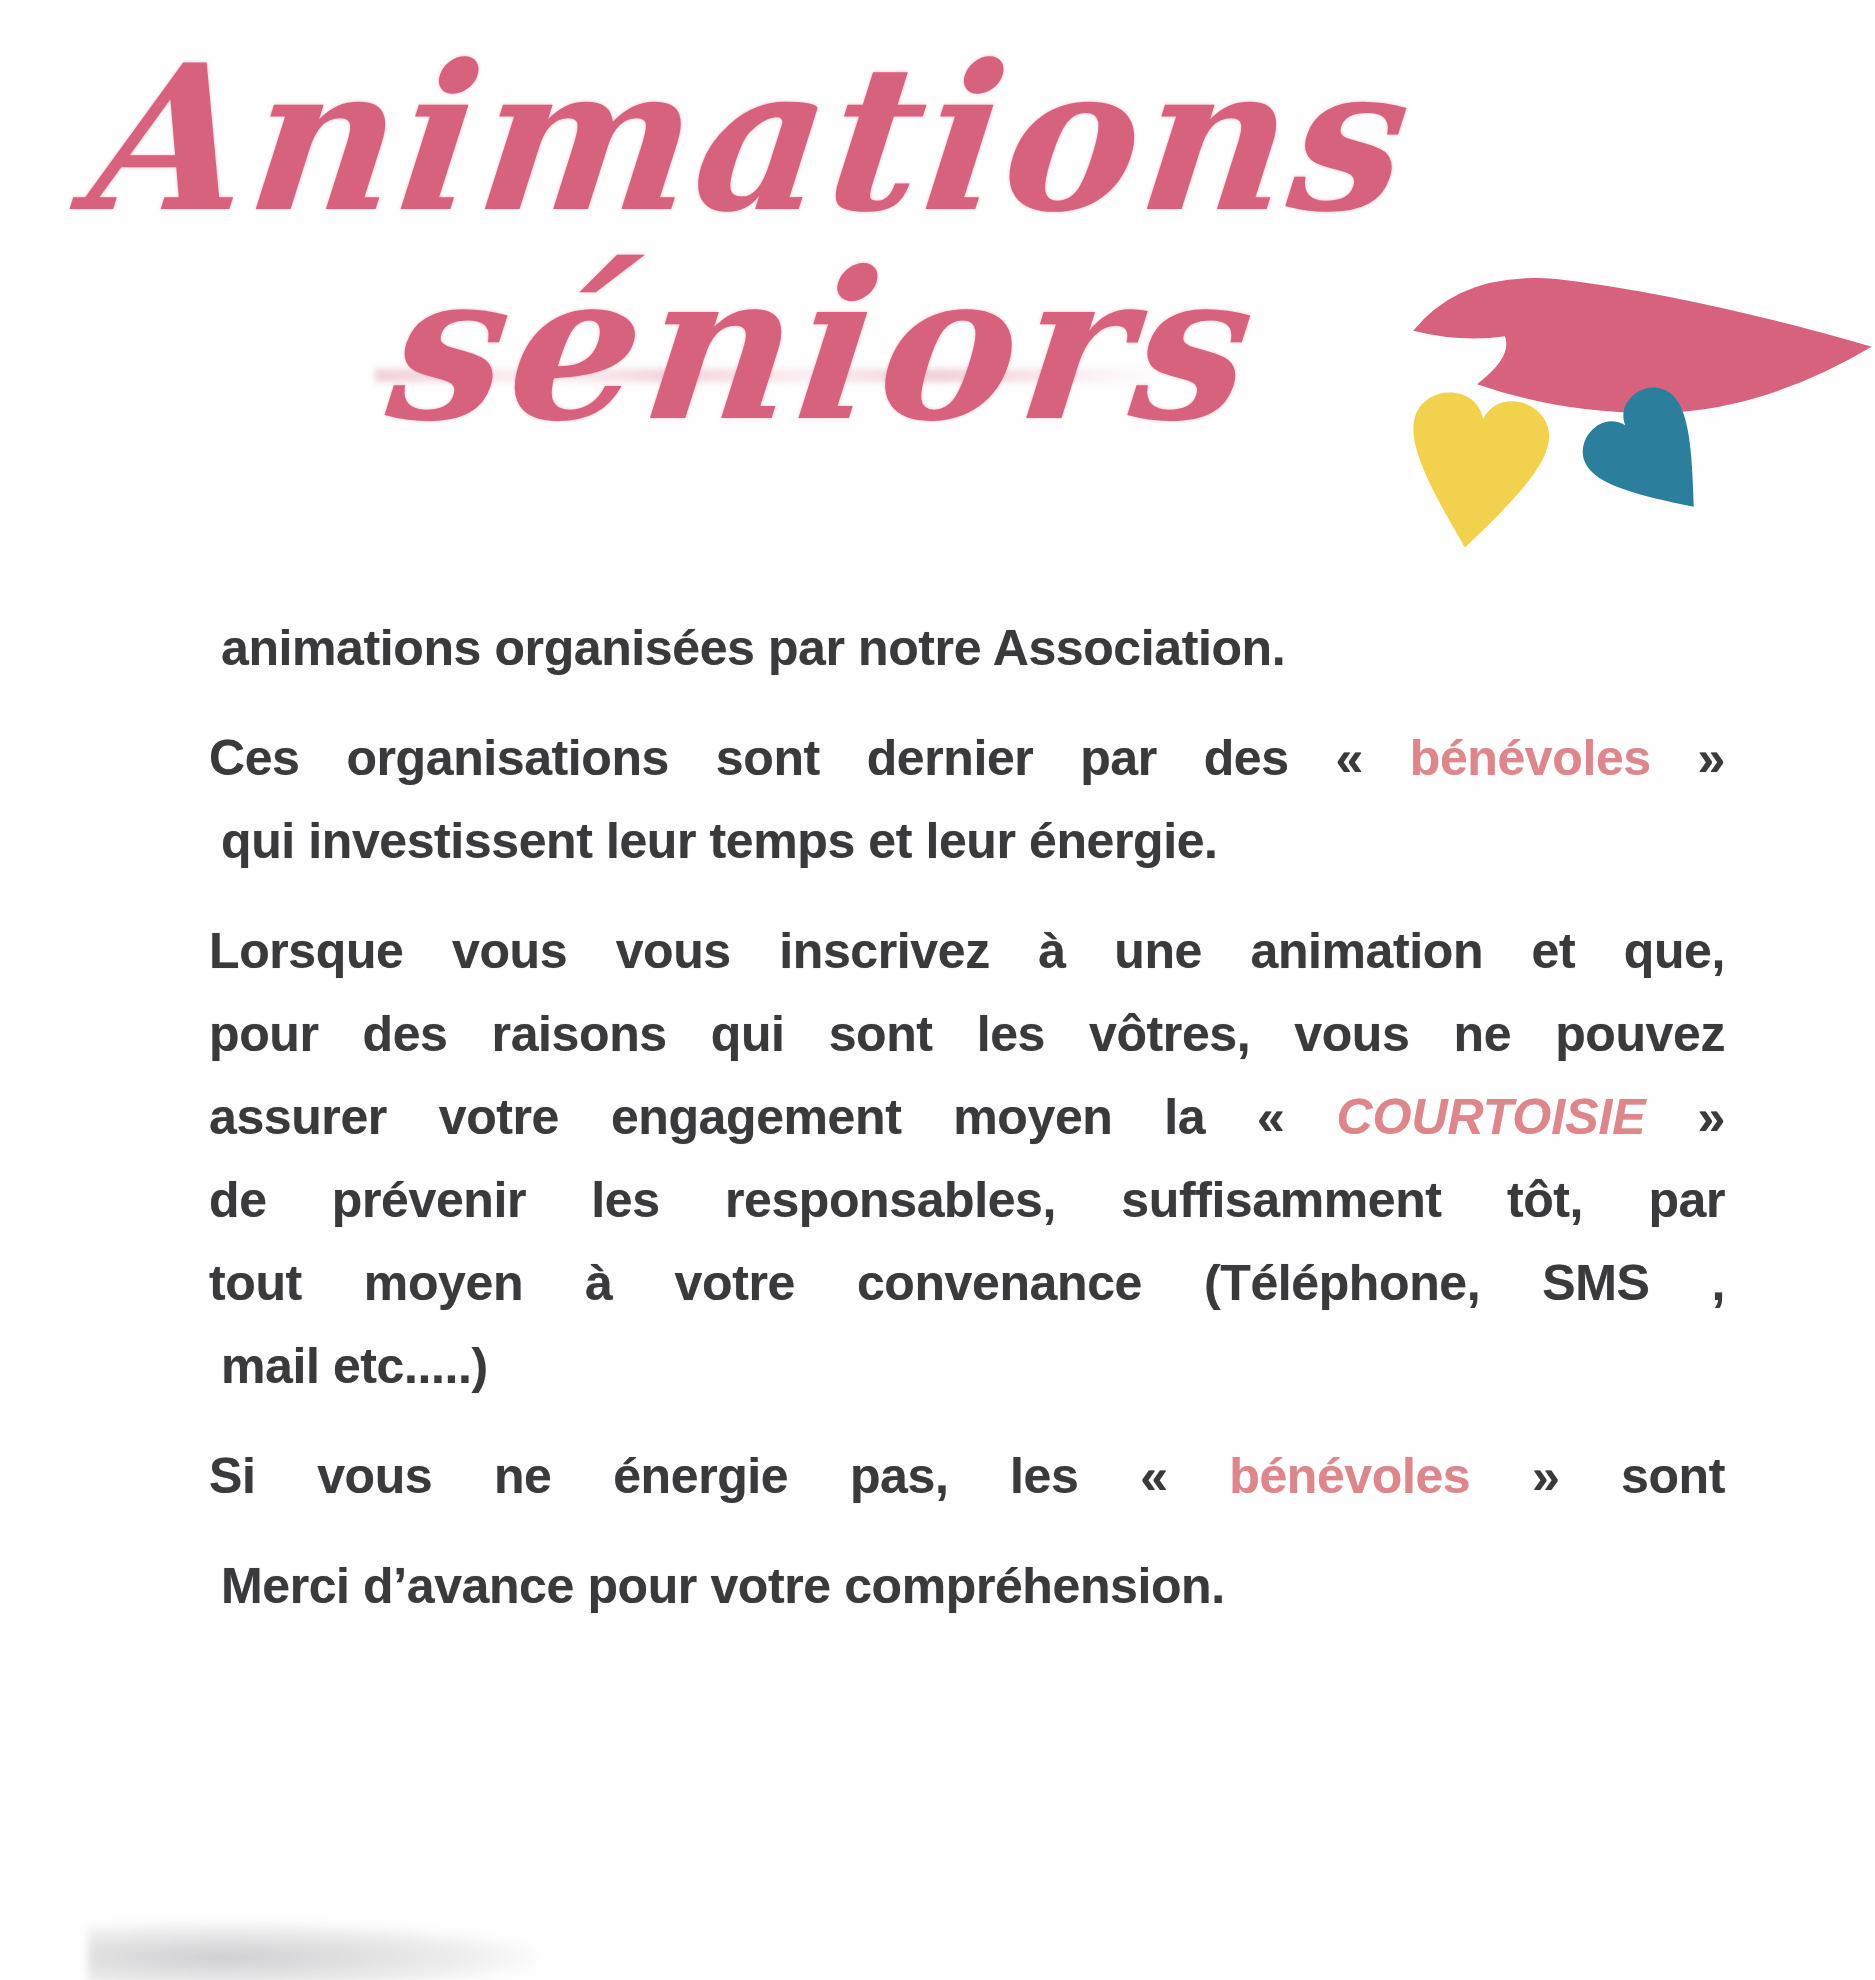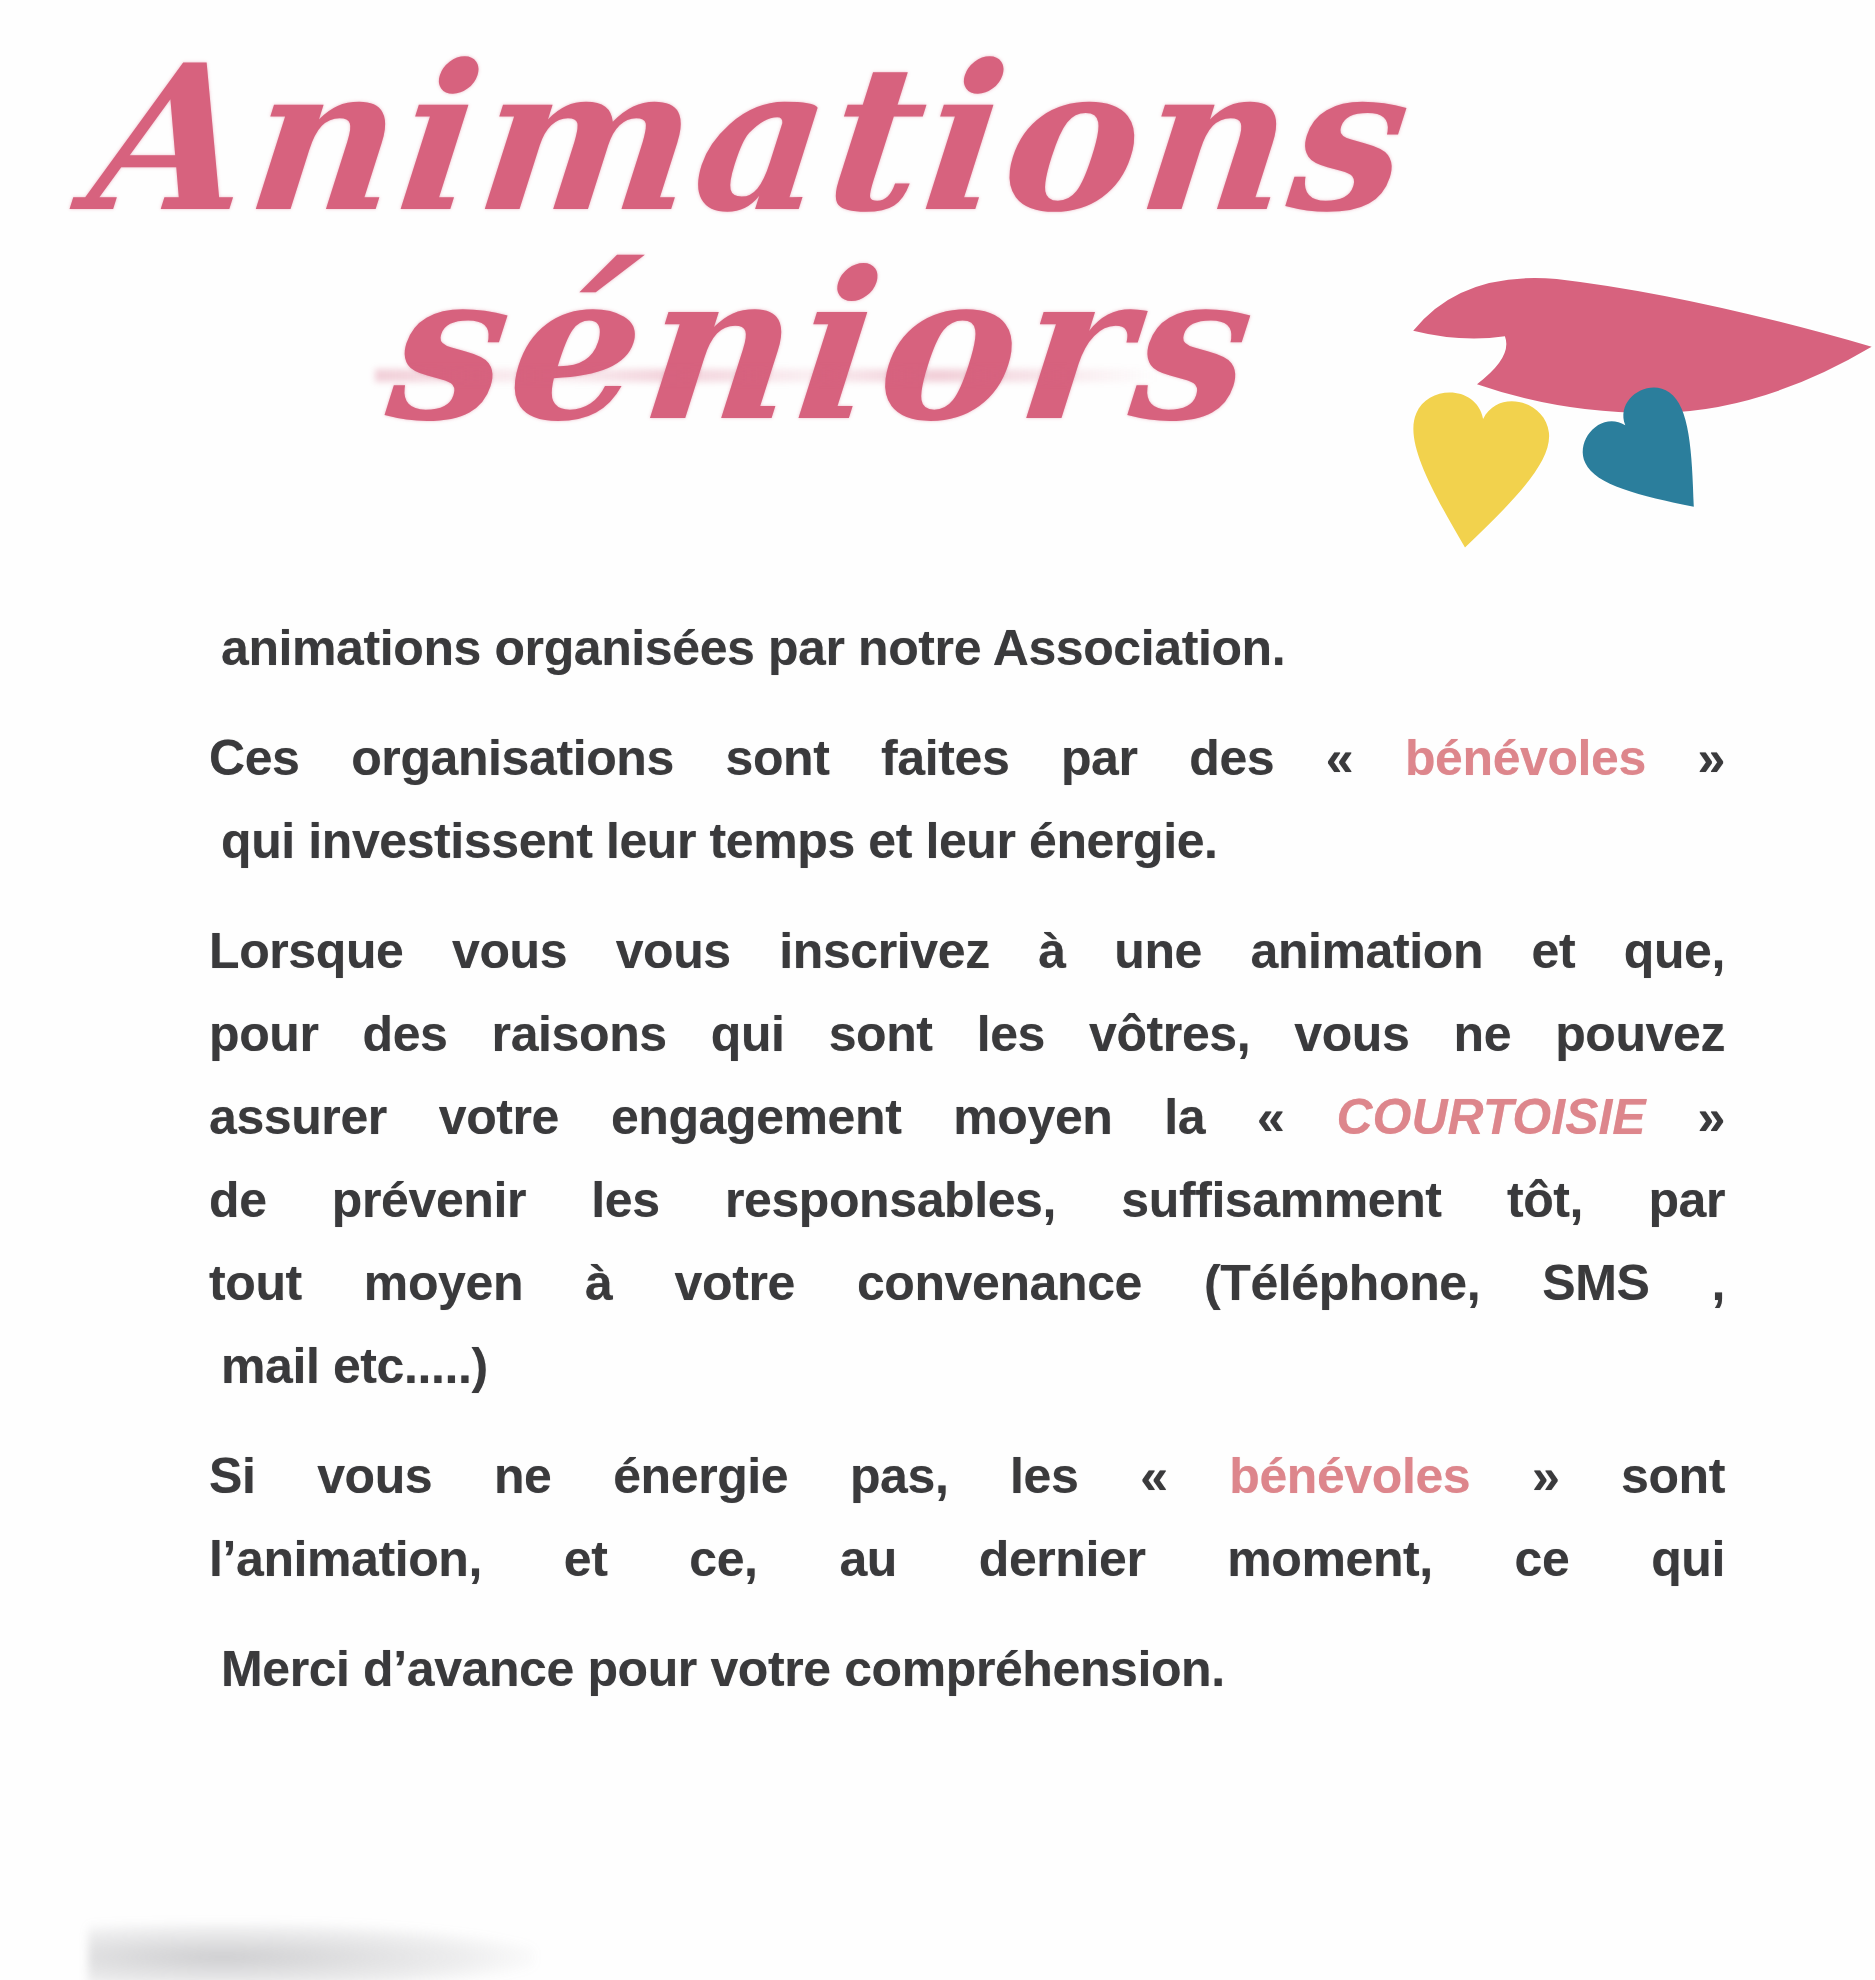--- a/index.html
+++ b/index.html
@@ -74,34 +74,33 @@
         <path d="M0,-55 C-14,-96 -74,-88 -84,-50 C-94,-14 -52,42 0,108 C52,42 94,-14 84,-50 C74,-88 14,-96 0,-55 Z" fill="#2b7e9c"></path>
       </g>
     </svg>
   </div>
 
   <div class="body-text">
       <div class="para">
         <div class="line last"><span class="run">animations organisées par notre Association.</span></div>
       </div>
       <div class="para">
-        <div class="line"><span class="run">Ces organisations sont faites par des « </span><span class="hl">bénévoles</span><span class="run"> »</span></div>
+        <div class="line"><span class="run">Ces organisations sont dernier par des « </span><span class="hl">bénévoles</span><span class="run"> »</span></div>
         <div class="line last"><span class="run">qui investissent leur temps et leur énergie.</span></div>
       </div>
       <div class="para">
         <div class="line"><span class="run">Lorsque vous vous inscrivez à une animation et que,</span></div>
         <div class="line"><span class="run">pour des raisons qui sont les vôtres, vous ne pouvez</span></div>
         <div class="line"><span class="run">assurer votre engagement moyen la « </span><span class="hl it">COURTOISIE</span><span class="run"> »</span></div>
         <div class="line"><span class="run">de prévenir les responsables, suffisamment tôt, par</span></div>
         <div class="line"><span class="run">tout moyen à votre convenance (Téléphone, SMS ,</span></div>
         <div class="line last"><span class="run">mail etc.....)</span></div>
       </div>
       <div class="para">
         <div class="line"><span class="run">Si vous ne énergie pas, les « </span><span class="hl">bénévoles</span><span class="run"> » sont</span></div>
-        <div class="line"><span class="run">l’animation, et ce, au dernier moment, ce qui</span></div>
       </div>
       <div class="para">
         <div class="line last"><span class="run">Merci d’avance pour votre compréhension.</span></div>
       </div>
     </div>
 
   <div class="smudge-top"></div>
   <div class="smudge-bottom"></div>
 
 </div>

